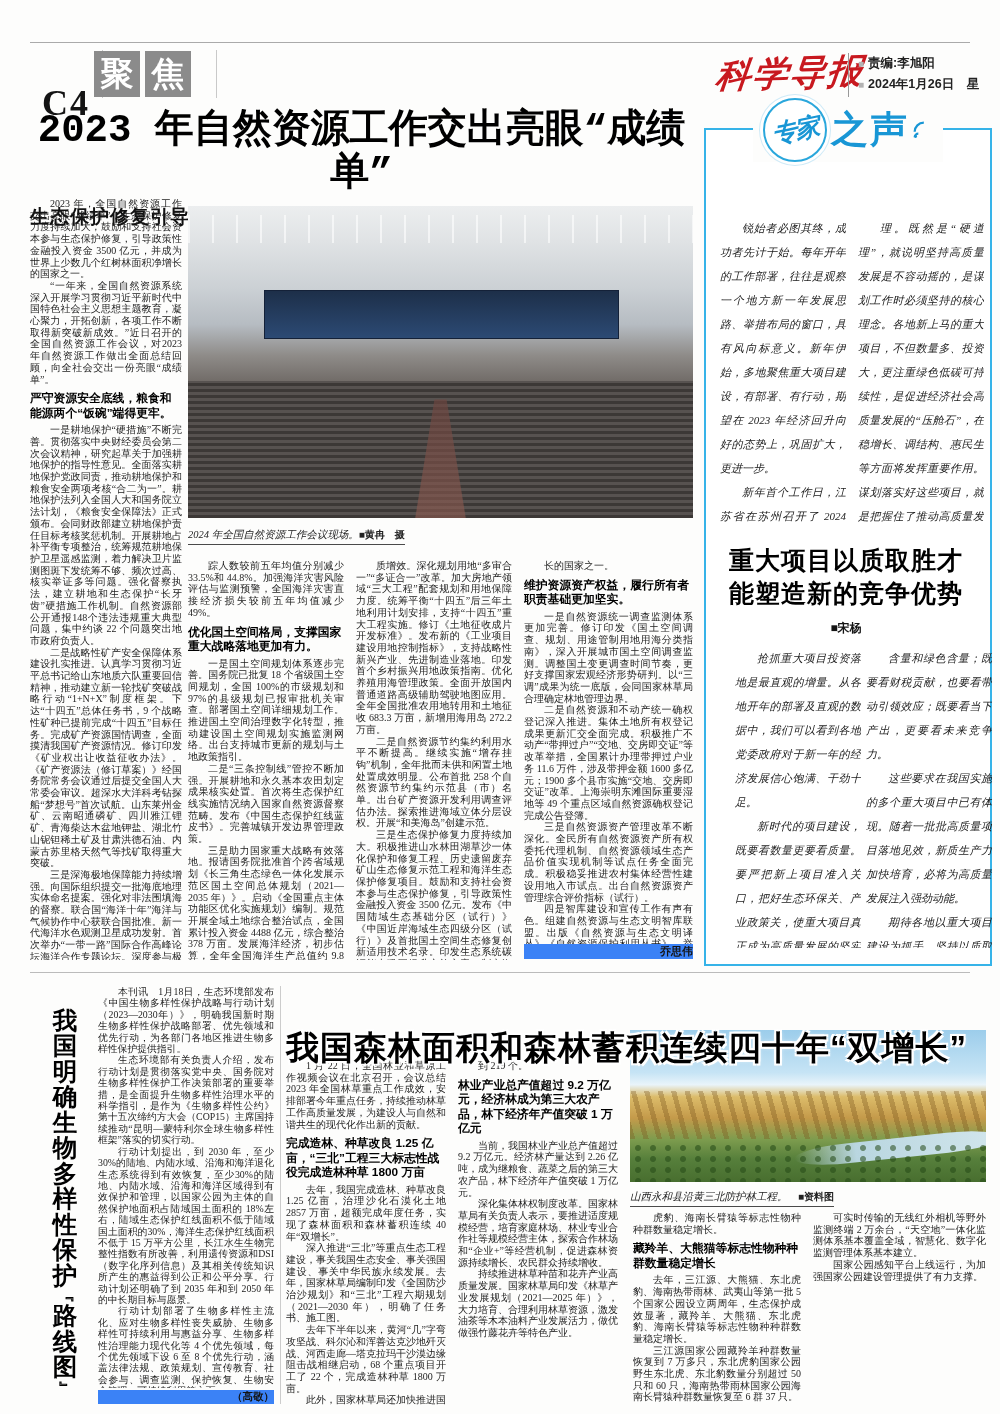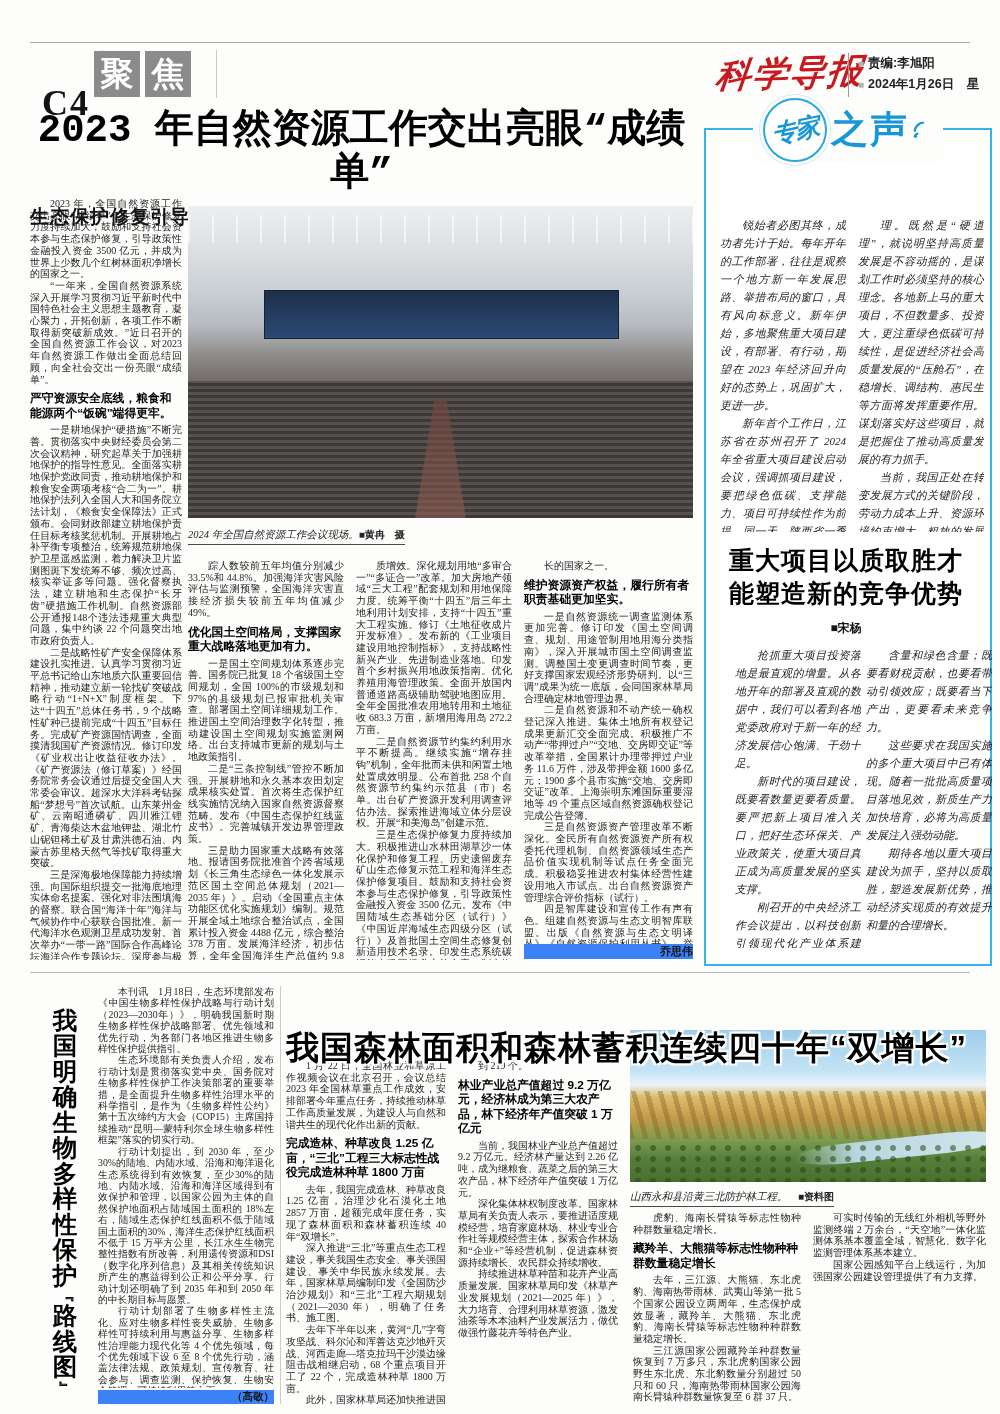--- a/index.html
+++ b/index.html
@@ -48,21 +48,21 @@
   
   .expert-box{border:2px solid #36b3e8;background:#fff;}
   .expert-logo{text-align:center;z-index:4;}
   .logo-inner{display:inline-flex;align-items:center;background:#fdfdfc;padding:0 10px;}
   .logo-circle{width:60px;height:60px;border:2px solid #2aa7dc;border-radius:50%;display:flex;
                align-items:center;justify-content:center;background:#fff;box-shadow:0 0 0 3px #fff,0 0 0 4px #cfeaf7;}
   .logo-zj{color:#1896d5;font-size:25px;font-weight:bold;font-style:italic;transform:rotate(-12deg);
            font-family:"Liberation Serif",serif;letter-spacing:-2px;}
   .logo-zs{color:#1896d5;font-size:37px;font-weight:900;font-family:"Liberation Sans",sans-serif;
            letter-spacing:2px;margin-left:4px;}
-  .kcol{overflow:hidden;font-size:11px;line-height:18px;font-style:italic;text-align:justify;color:#1a1a1a;}
+  .kcol{overflow:hidden;font-size:11px;line-height:24px;font-style:italic;text-align:justify;color:#1a1a1a;}
   .kcol .t-p{margin:0;text-indent:22px;}
   .expert-hl{font-family:"Liberation Sans",sans-serif;font-weight:900;font-size:25px;line-height:33px;
              text-align:center;color:#000;letter-spacing:1px;}
   .expert-by{font-family:"Liberation Sans",sans-serif;font-weight:bold;font-size:12px;text-align:center;margin-top:6px;}
   
   .vtitle{display:flex;flex-direction:column;align-items:center;}
   .vtitle .vt{font-family:"Liberation Sans",sans-serif;font-weight:900;font-size:24.5px;line-height:1.04;color:#000;}
   .vtitle .vb{font-size:15px;line-height:1.0;color:#000;transform:rotate(90deg);font-weight:bold;}
   
   .forest-hl{font-family:"Liberation Sans",sans-serif;font-weight:900;font-size:33px;color:#000;

